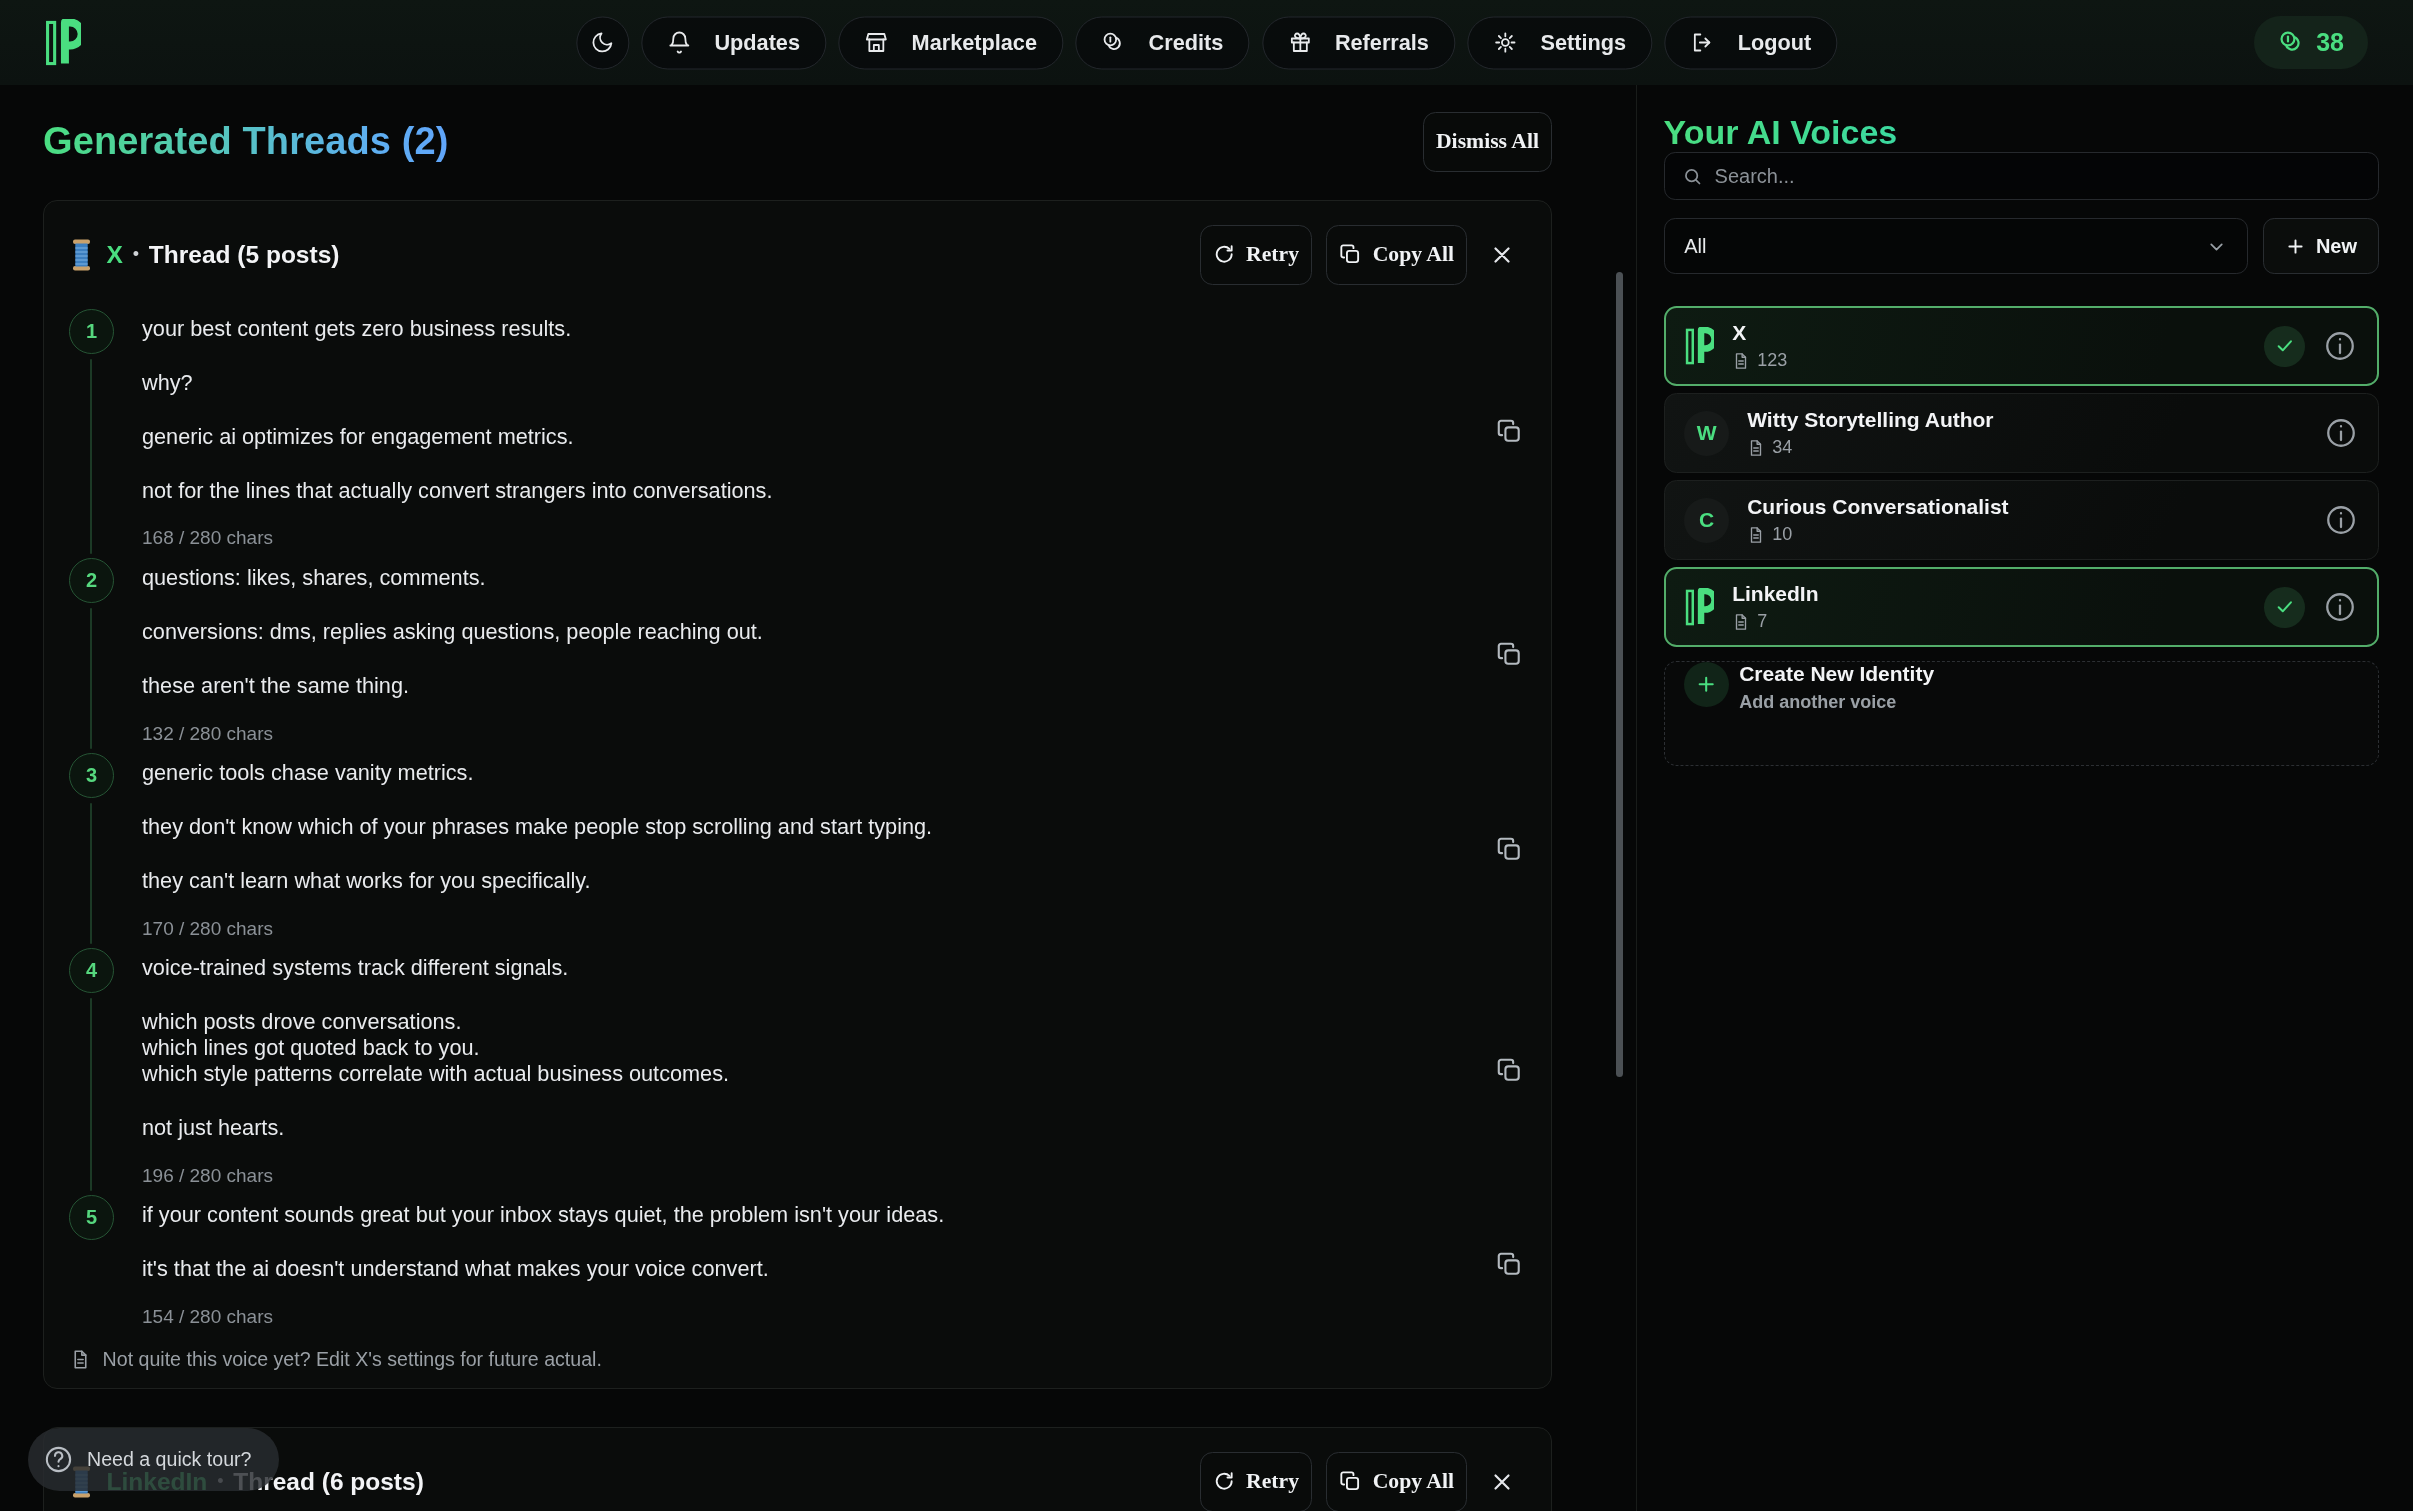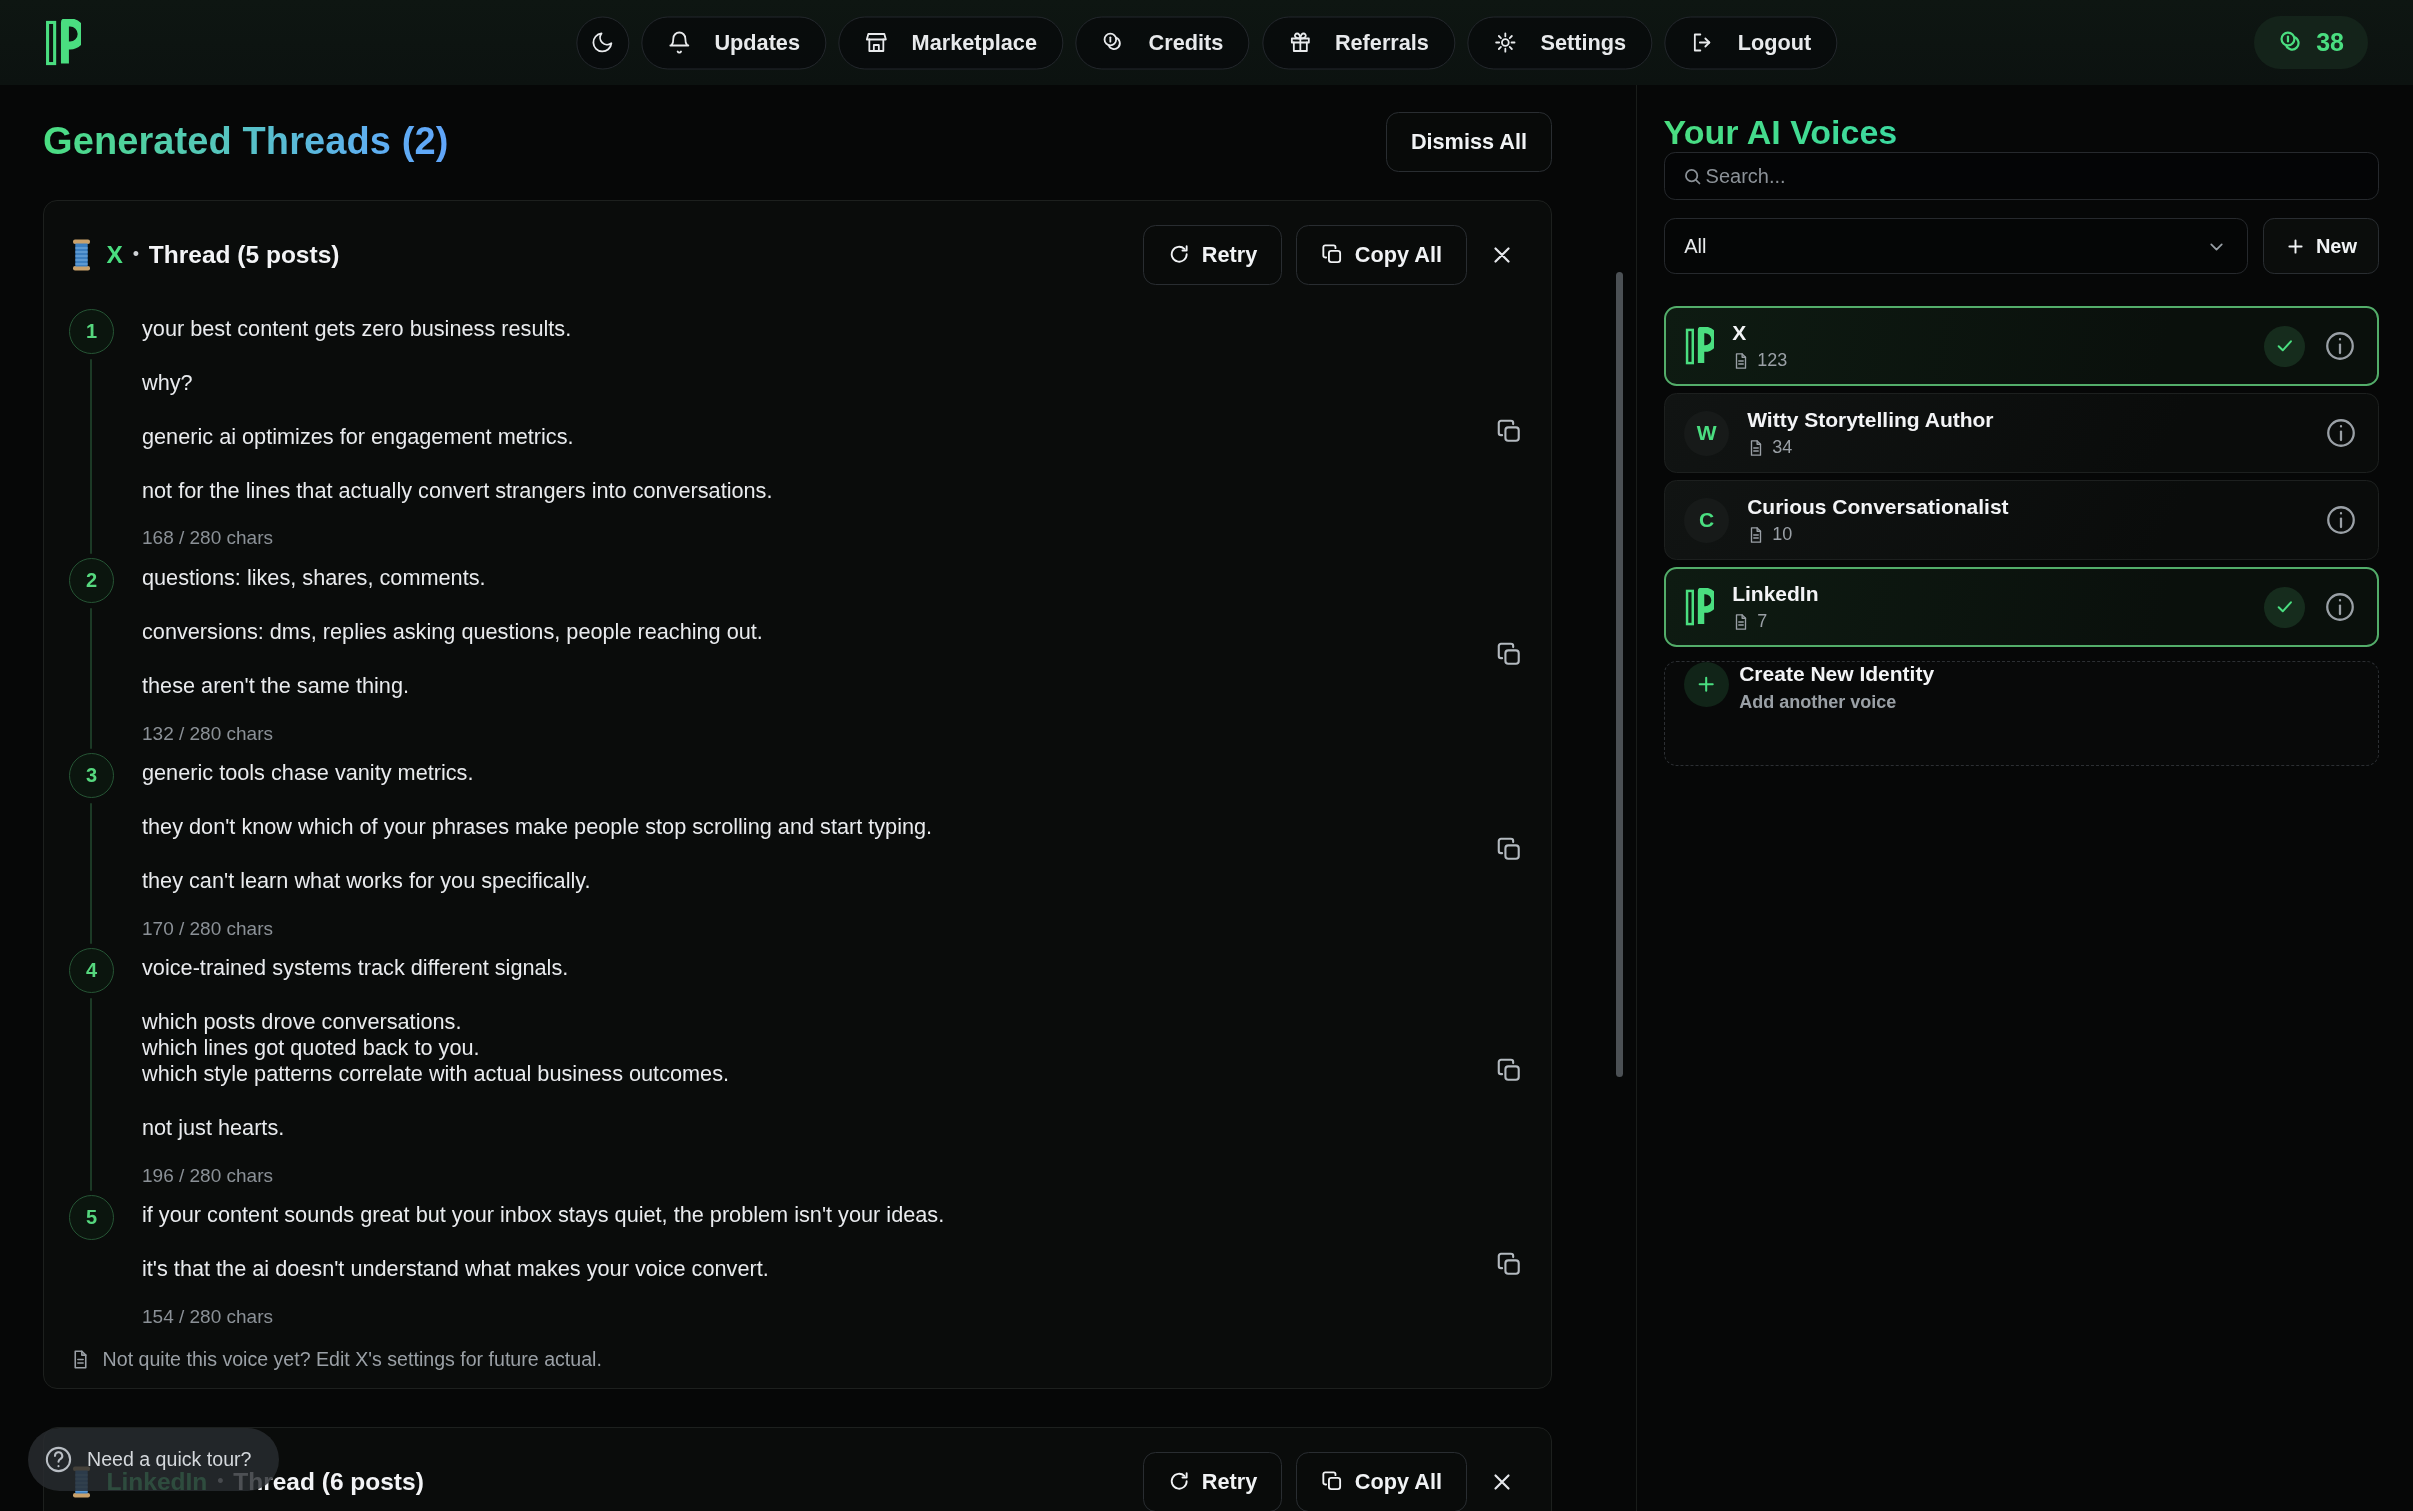--- a/index.html
+++ b/index.html
@@ -60,21 +60,21 @@
     font-size: 38px; font-weight: 700; letter-spacing: 0.1px;
     background: linear-gradient(90deg, #4ade80 0%, #5eb0f0 80%, #60a5fa 100%);
     -webkit-background-clip: text; background-clip: text;
     -webkit-text-fill-color: transparent; color: transparent;
   }
   .btn {
     display:flex; align-items:center; gap: 11.2px;
     background: rgba(9,11,10,0.9);
     border: 1.4px solid #292d31; border-radius: 12.6px;
     color: #f1f3f5; font-size: 21.7px; font-weight: 600;
-    padding: 0 24px; height: 60px; cursor: pointer;
+    padding: 0 12px; height: 60px; cursor: pointer; font-family: Liberation Serif, serif;
   }
   .btn .ico { width: 22.4px; height: 22.4px; stroke-width: 2; }
 
   
   .thread-card {
     background: #0a0c0b;
     border: 1.4px solid #1d201e;
     border-radius: 14px;
     padding: 24px 28px 17px 25px;
     margin-bottom: 38px;
@@ -114,21 +114,21 @@
   .card-foot .ico { width: 21px; height: 21px; stroke-width: 1.8; }
 
   
   .sb-title {
     font-size: 34px; font-weight: 700; 
     background: linear-gradient(90deg, #4ade80 0%, #2dd4bf 65%, #38bdf8 100%);
     -webkit-background-clip: text; background-clip: text;
     -webkit-text-fill-color: transparent; color: transparent;
   }
   .search-box {
-    display:flex; align-items:center; gap: 3px;
+    display:flex; align-items:center; gap: 12px;
     height: 48px; border-radius: 11.2px;
     border: 1.4px solid #26292d; background: rgba(4,5,6,0.6);
     padding: 8px 17px; color: #8b9197;
   }
   .search-box .ico { width: 21px; height: 21px; stroke-width: 2; }
   .search-box input {
     flex:1; background:transparent; border:none; outline:none;
     color:#e5e7eb; font-size: 20px; font-family: inherit;
   }
   .search-box input::placeholder { color: #8b9197; }

